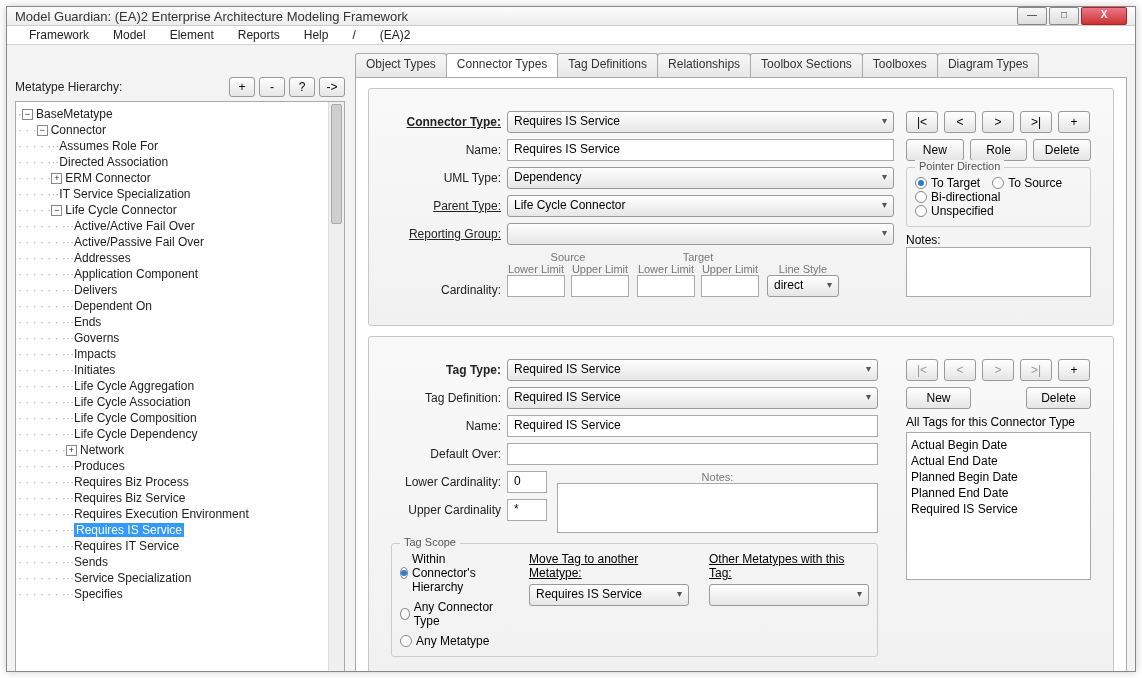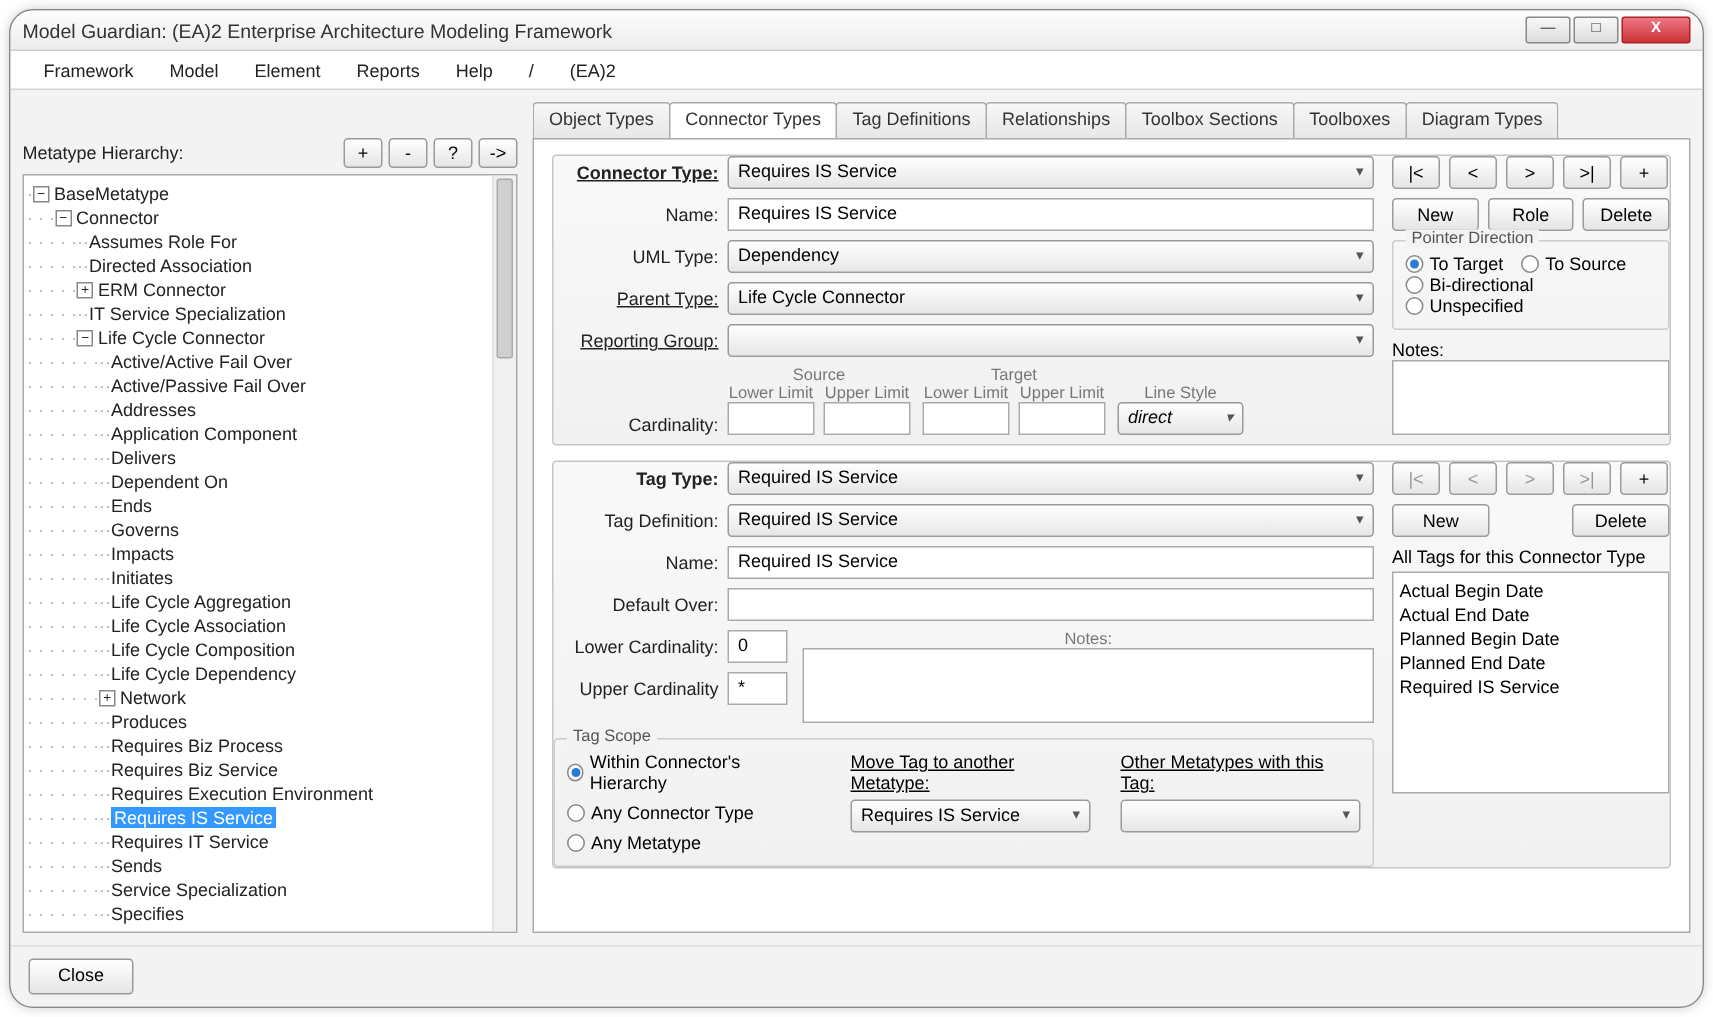--- a/index.html
+++ b/index.html
@@ -1,17 +1,17 @@
 <!DOCTYPE html>
 <html><head>
 <meta charset="utf-8">
 <style>
 * { box-sizing: border-box; font-family: 'Segoe UI', Tahoma, sans-serif; font-size: 12px; }
 body { margin: 0; background: #fff; padding: 6px; }
-.window { width: 1130px; height: 666px; border: 1px solid #888; border-radius: 16px; background: linear-gradient(to bottom, #f7f7f7, #e9e9e9); box-shadow: 0 0 8px rgba(0,0,0,0.2); display: flex; flex-direction: column; overflow: hidden; }
+.window { width: 1130px; height: 666px; border: 1px solid #888; border-radius: 0; background: linear-gradient(to bottom, #f7f7f7, #e9e9e9); box-shadow: 0 0 8px rgba(0,0,0,0.2); display: flex; flex-direction: column; overflow: hidden; }
 .titlebar { height: 28px; background: linear-gradient(to bottom, #fdfdfd, #ececec); display: flex; align-items: center; padding: 0 8px; border-bottom: 1px solid #ccc; }
 .titlebar .title { flex: 1; color: #333; font-size: 13px; }
 .winbtns { display: flex; gap: 2px; }
 .winbtn { width: 30px; height: 18px; border: 1px solid #888; border-radius: 2px; background: linear-gradient(#f8f8f8,#ddd); text-align: center; line-height: 14px; font-size: 10px; color: #333; }
 .winbtn.close { width: 46px; background: linear-gradient(#e78,#c33); color: #fff; border-color: #a22; font-weight: bold; }
 .menubar { height: 26px; background: #fff; border-bottom: 1px solid #d3d3d3; display: flex; align-items: center; padding: 0 12px; gap: 4px; }
 .menuitem { padding: 2px 10px; color: #222; }
 .content { flex: 1; display: flex; padding: 8px; gap: 10px; background: #f3f3f3; }
 .leftpanel { width: 330px; display: flex; flex-direction: column; }
 .lefthead { display: flex; align-items: center; gap: 4px; margin-bottom: 4px; margin-top: 24px; }
@@ -22,21 +22,21 @@
 .tree-scroll .thumb{position:absolute; top:2px; left:2px; right:2px; height:120px; background:#cfcfcf; border:1px solid #aaa; border-radius:2px;}
 .node { white-space: nowrap; line-height: 16px; color: #222; }
 .sq { display: inline-block; width: 11px; height: 11px; border: 1px solid #888; background: #fff; text-align: center; line-height: 9px; font-size: 9px; margin-right: 3px; vertical-align: middle; }
 .dots { color: #aaa; display: inline-block; }
 .selected { background: #3399ff; color: #fff; padding: 0 2px; }
 .rightpanel { flex: 1; display: flex; flex-direction: column; }
 .tabs { display: flex; height: 24px; }
 .tab { padding: 3px 10px; border: 1px solid #aaa; border-bottom: none; background: linear-gradient(#f7f7f7,#e7e7e7); margin-right: -1px; border-radius: 3px 3px 0 0; color: #333; }
 .tab.active { background: #fff; position: relative; z-index: 2; }
 .panelbox { flex: 1; background: #fff; border: 1px solid #aaa; padding: 10px 12px; overflow: auto; }
-.sectionbox { border: 1px solid #c5c5c5; border-radius: 3px; background: linear-gradient(#f9f9f9,#f1f1f1); padding: 0; margin-bottom: 10px; }
+.sectionbox { border: 1px solid #c5c5c5; border-radius: 3px; background: linear-gradient(#f9f9f9,#f1f1f1); padding: 22px; margin-bottom: 10px; }
 .row { display: flex; align-items: center; margin-bottom: 6px; gap: 6px; }
 .lbl-r { width: 110px; text-align: right; color: #222; }
 .lbl-u { text-decoration: underline; }
 .dropdown { flex: 1; height: 22px; border: 1px solid #9a9a9a; border-radius: 3px; background: linear-gradient(#fff,#e6e6e6); padding: 2px 20px 2px 6px; position: relative; }
 .dropdown::after { content: '▾'; position: absolute; right: 6px; top: 3px; color: #555; font-size: 10px; }
 .textinput { flex: 1; height: 22px; border: 1px solid #aaa; background: #fff; padding: 2px 6px; }
 .btn { height: 22px; padding: 0 10px; border: 1px solid #9a9a9a; border-radius: 3px; background: linear-gradient(#fff,#e5e5e5); text-align: center; line-height: 20px; min-width: 40px; }
 .navbtn { width: 32px; min-width: 32px; padding: 0; }
 .btnrow { display: flex; gap: 6px; }
 .fieldset { border: 1px solid #ccc; border-radius: 3px; padding: 8px; position: relative; margin-top: 6px; }
@@ -45,21 +45,21 @@
 .radiodot { width: 12px; height: 12px; border: 1px solid #888; border-radius: 50%; background: #fff; display: inline-flex; align-items: center; justify-content: center; }
 .radiodot.on::after { content: ''; width: 6px; height: 6px; background: #2a7ad6; border-radius: 50%; }
 .sublabel { color: #777; font-size: 11px; text-align: center; }
 .cardbox { width: 58px; }
 .listbox { background: #fff; border: 1px solid #aaa; height: 148px; overflow: auto; padding: 4px; }
 .listbox .li { line-height: 16px; }
 .footer { padding: 8px 12px; text-align: right; background: #f3f3f3; border-top: 1px solid #ddd; }
 .bigbtn { width: 70px; height: 24px; }
 .notesbox { background: #fff; border: 1px solid #aaa; height: 50px; }
 .gray { color: #999; }
-.small-drop { width: 84px; flex: none; font-style: italic; }
+.small-drop { width: 72px; flex: none; }
 </style>
 </head>
 <body>
 
 <div class="window">
   <div class="titlebar">
     <span class="title">Model Guardian: (EA)2 Enterprise Architecture Modeling Framework</span>
     <div class="winbtns">
       <div class="winbtn">—</div>
       <div class="winbtn">□</div>
@@ -236,21 +236,21 @@
               </div>
               <div style="margin-top:6px;">
                 <div>Notes:</div>
                 <div class="notesbox"></div>
               </div>
             </div>
           </div>
         </div>
 
         <div class="sectionbox">
-          <div style="display:flex; gap:12px;">
+          <div style="display:flex; gap:28px;">
             <div style="flex:1;">
               <div class="row">
                 <span class="lbl-r" style="font-weight:bold">Tag Type:</span>
                 <div class="dropdown"><span>Required IS Service</span></div>
               </div>
               <div class="row">
                 <span class="lbl-r">Tag Definition:</span>
                 <div class="dropdown"><span>Required IS Service</span></div>
               </div>
               <div class="row">

